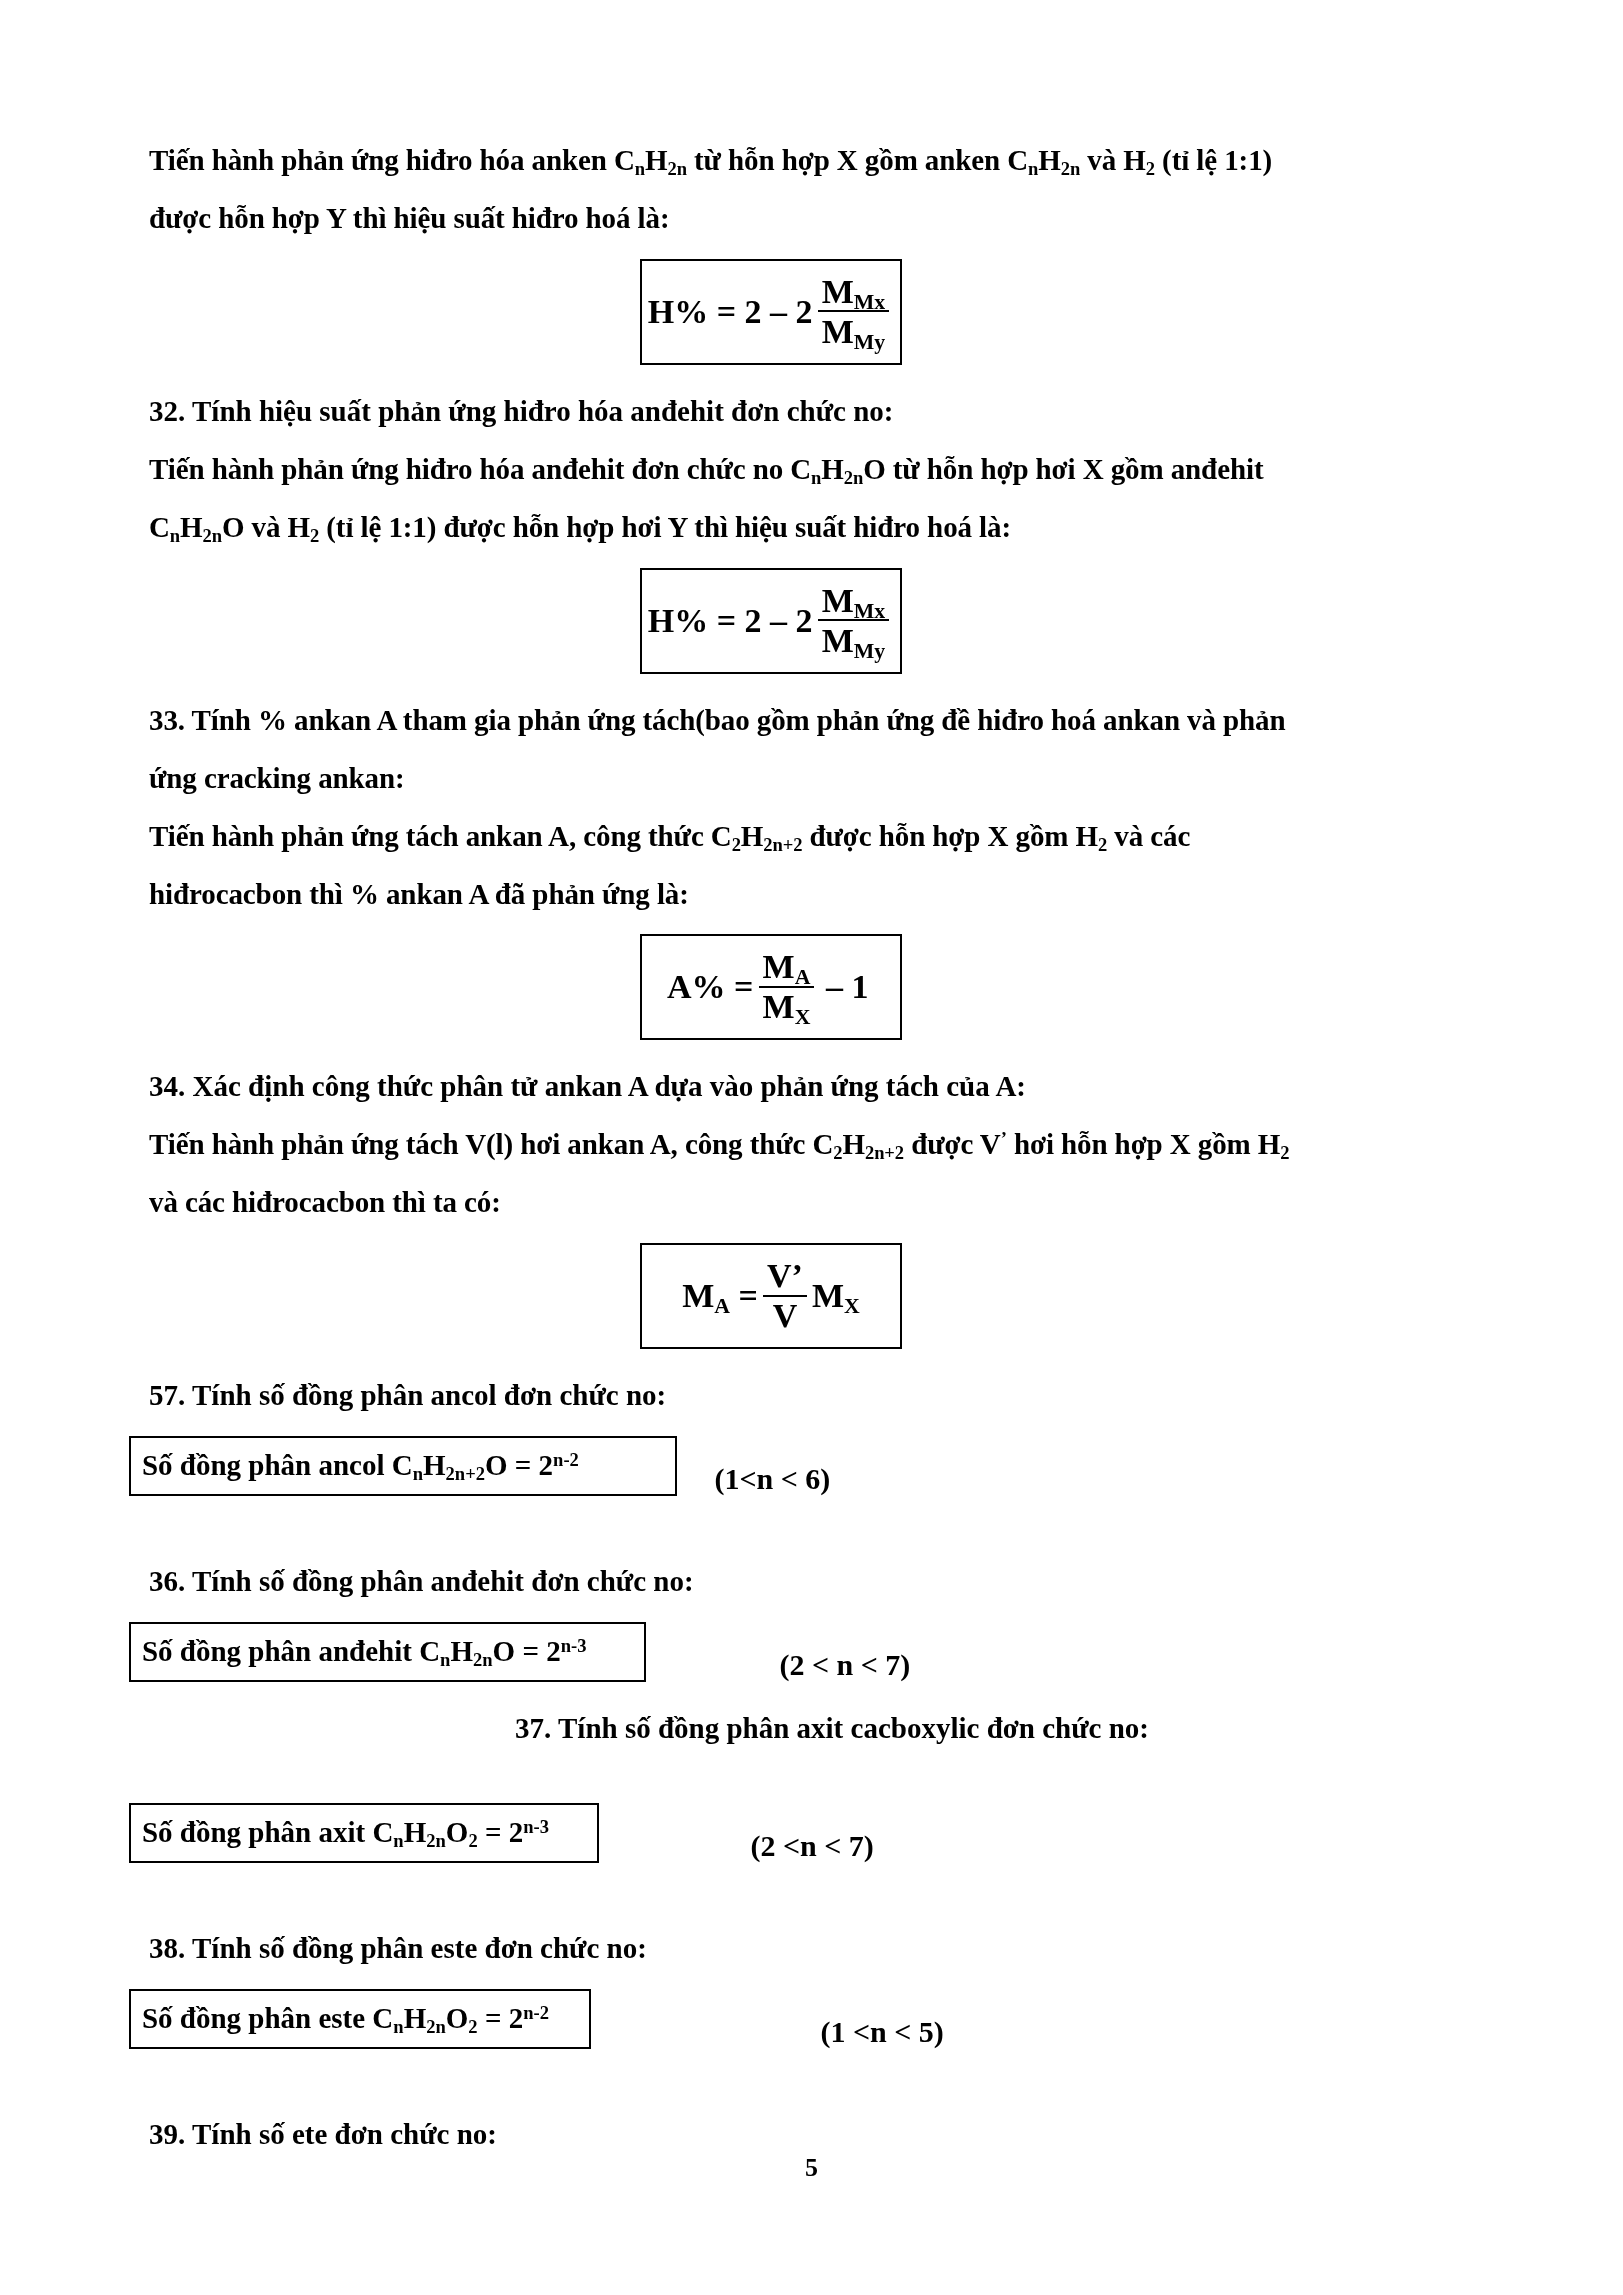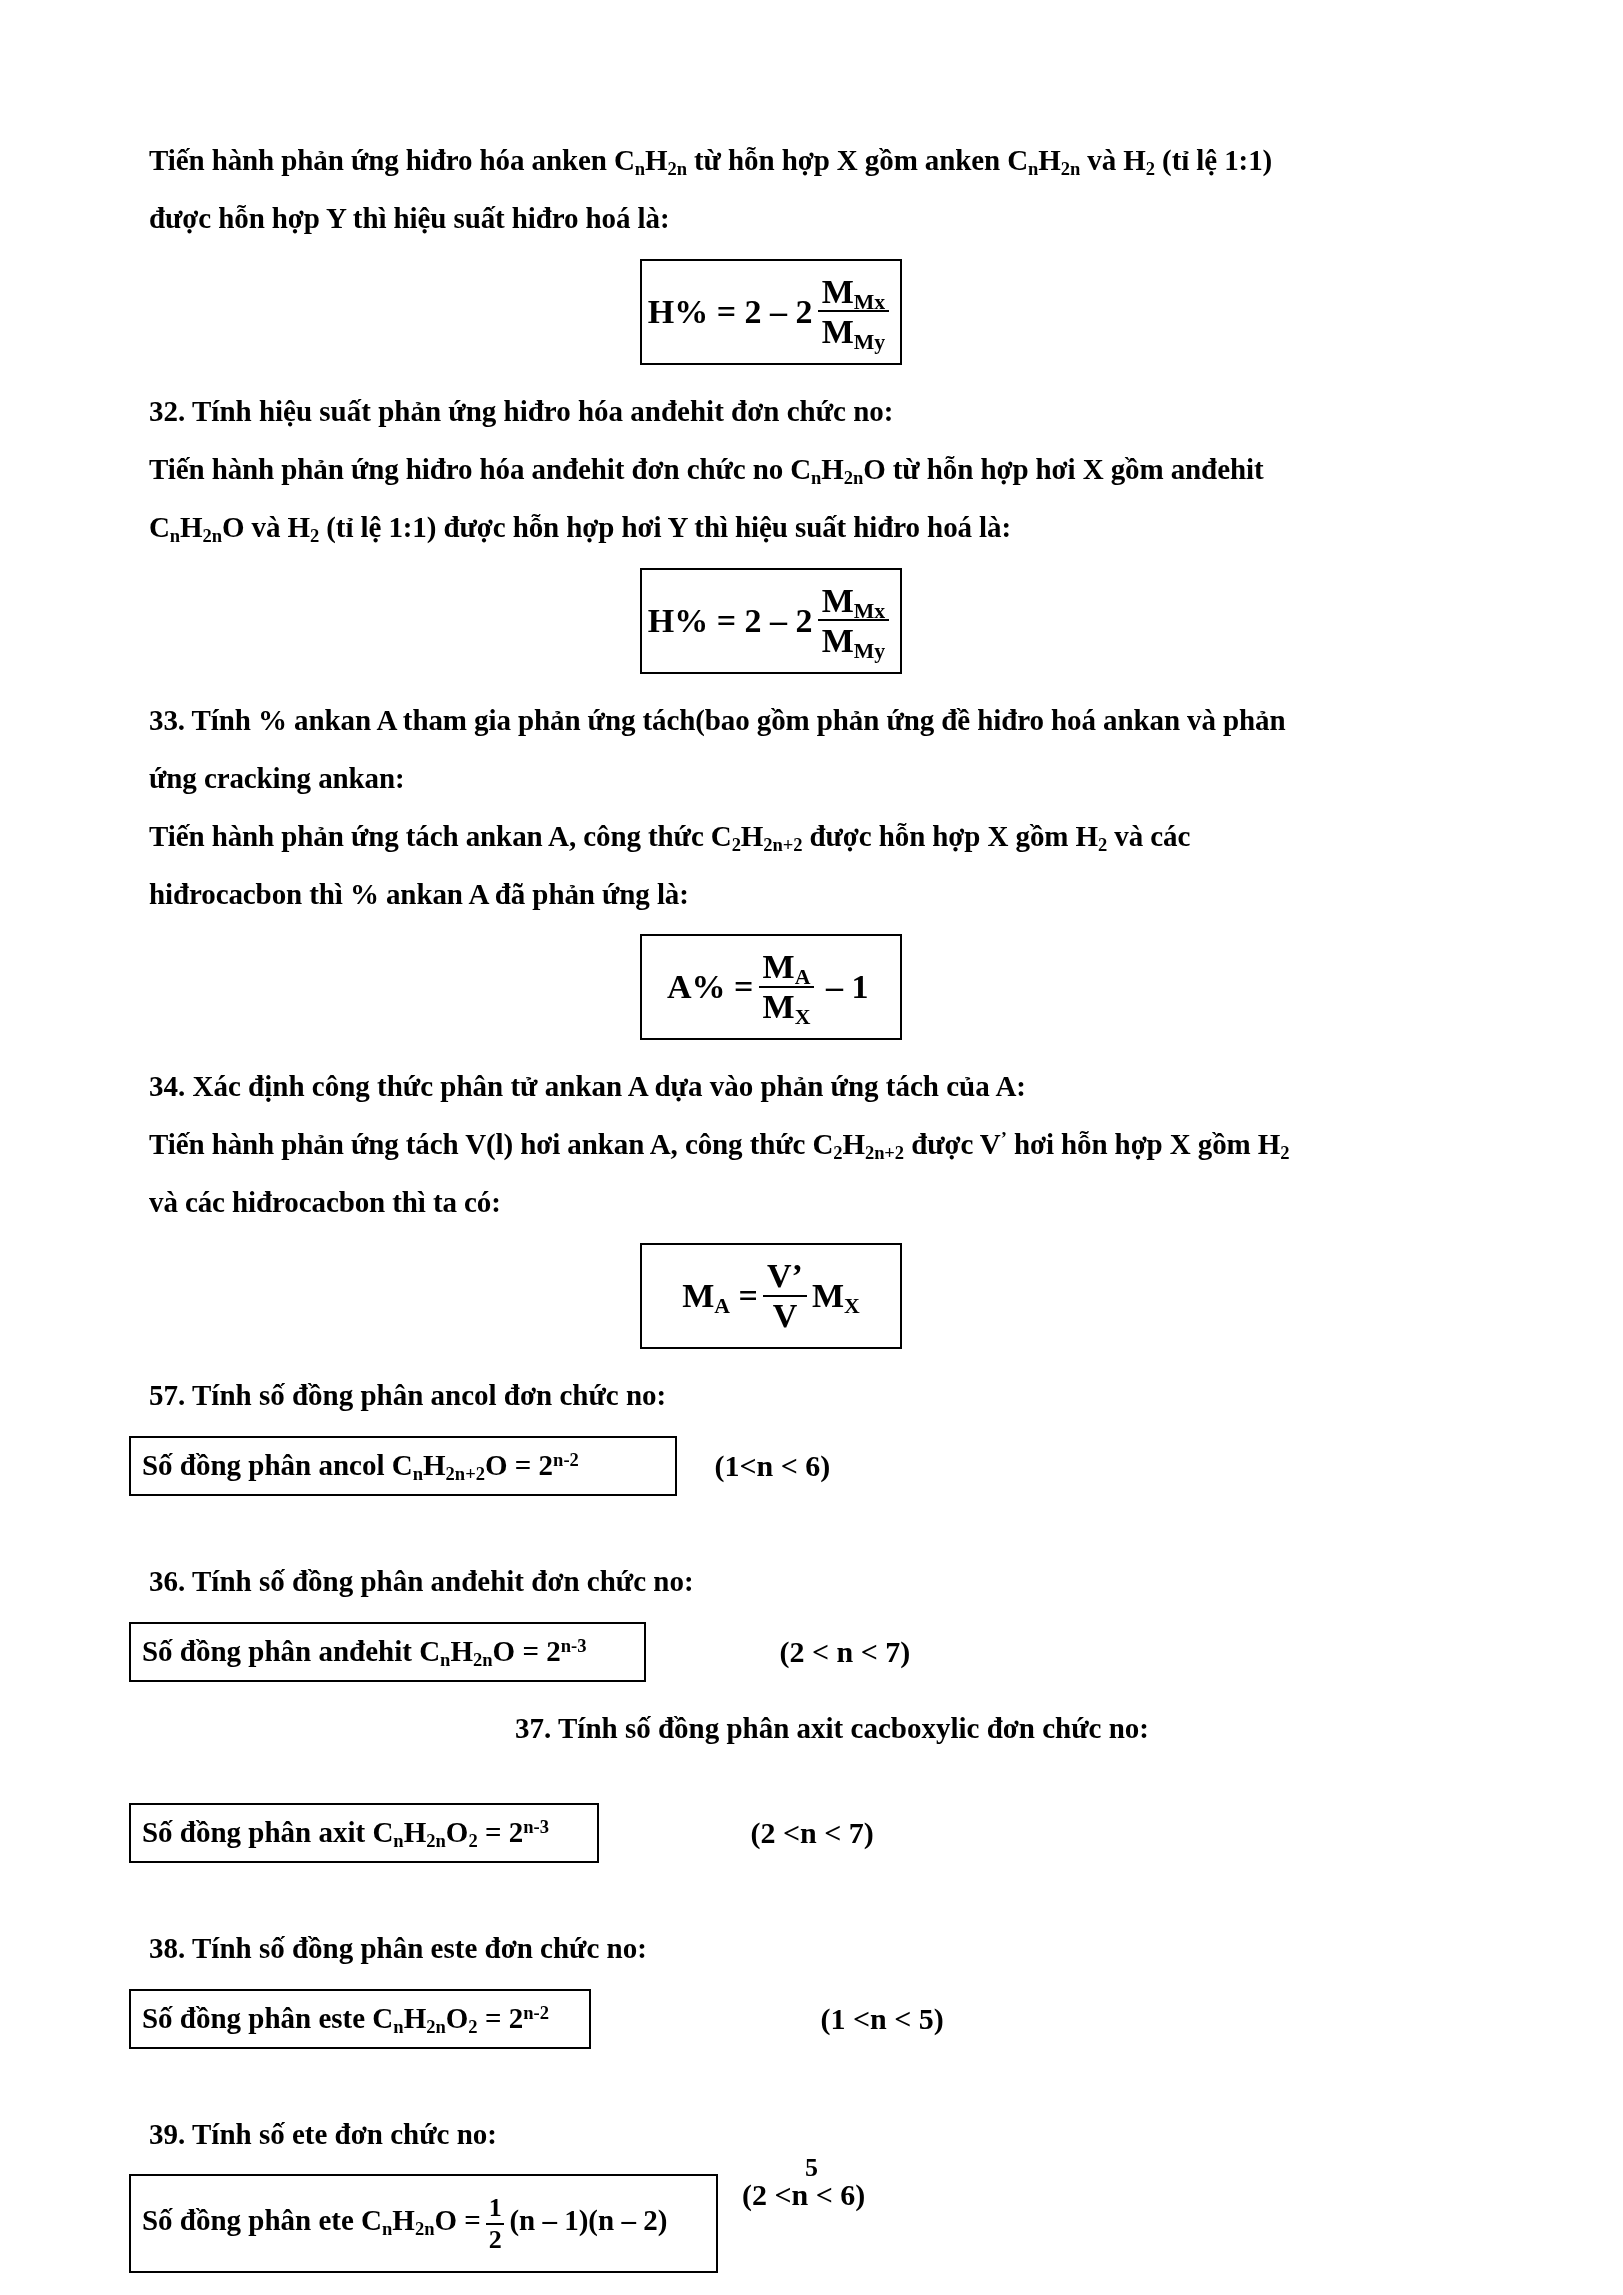--- a/index.html
+++ b/index.html
@@ -121,21 +121,21 @@
     padding: 0 3.9px 1.3px 3.9px;
     border-bottom: 2.6px solid #000;
   }
   .frac .den {
     padding: 2.6px 3.9px 0 3.9px;
   }
 
   
   .iso-row {
     display: flex;
-    align-items: center;
+    align-items: flex-end;
   }
   .iso-box {
     border: 2.6px solid #000;
     box-sizing: border-box;
     display: flex;
     align-items: center;
     padding-left: 10.5px;
     font-size: 29px;
     font-weight: bold;
     white-space: nowrap;
@@ -326,27 +326,18 @@
       <div class="iso-box este">
         <span><span>Số đồng phân este C</span><sub>n</sub><span>H</span><sub>2n</sub><span>O</span><sub>2</sub><span> = 2</span><sup>n-2</sup></span>
       </div>
       <span class="cond c38">(1 &lt;n &lt; 5)</span>
     </div>
 
     <div class="sp-86"></div>
 
     <div class="heading">39.  Tính số ete đơn chức no:</div>
     <div class="sp-18"></div>
-    <div class="iso-row offset-left">
-      <div class="iso-box ete">
-        <span><span>Số đồng phân ete C</span><sub>n</sub><span>H</span><sub>2n</sub><span>O =</span><span class="mini-frac">
-              <span class="num">1</span>
-              <span class="den">2</span>
-            </span><span>(n – 1)(n – 2)</span></span>
-      </div>
-      <span class="cond c39">(2 &lt;n &lt; 6)</span>
-    </div>
 
   </div>
 
   <div class="page-number">5</div>
 </div>
 
 
 </body></html>

